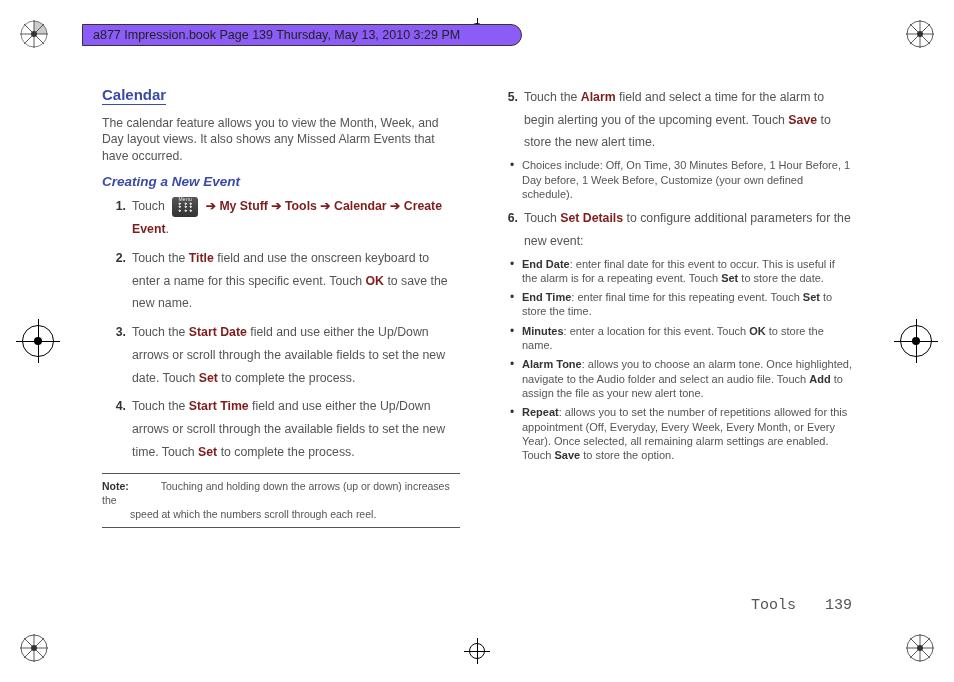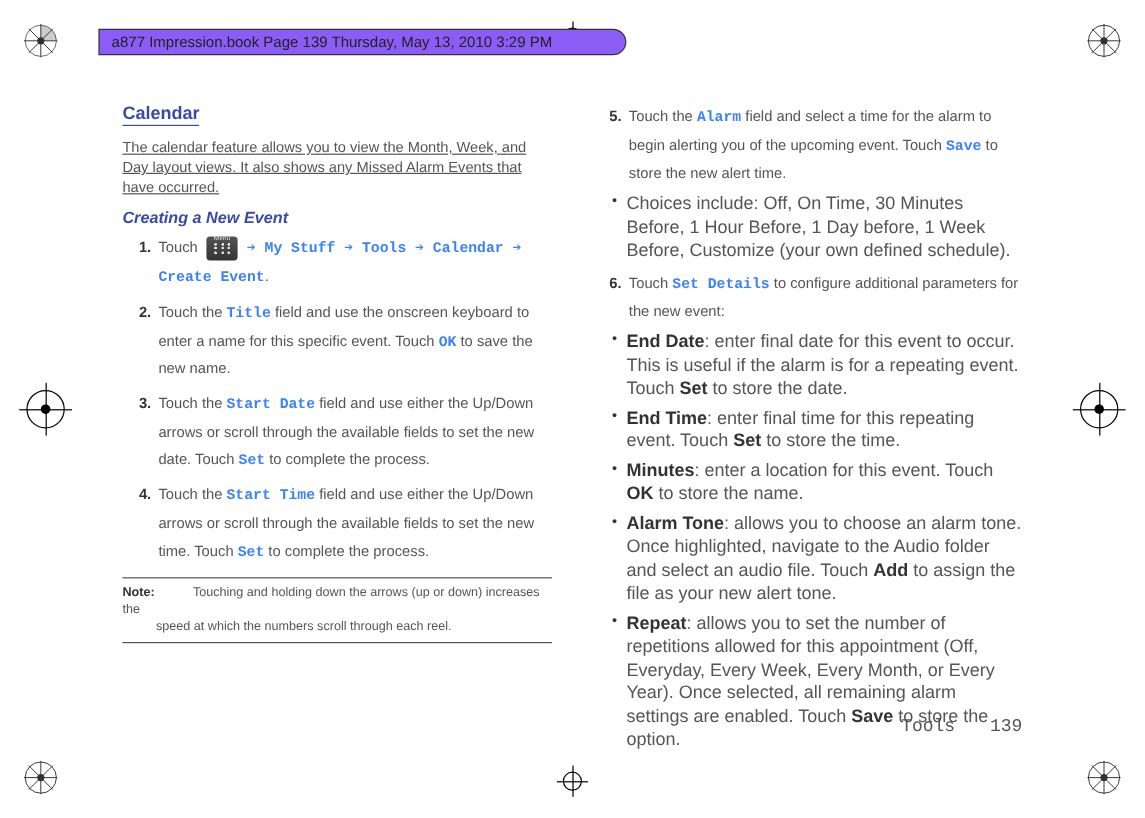--- a/index.html
+++ b/index.html
@@ -115,21 +115,20 @@
     border-bottom: 1px solid #3a4aa6;
     display: inline-block;
     padding-bottom: 1px;
     margin-bottom: 6px;
   }
   .intro {
     font-size: 12.2px;
     color: #555;
     line-height: 1.35;
     margin: 4px 0 10px 0;
-    text-decoration: underline;
   }
   .subhead {
     color: #3a4aa6;
     font-style: italic;
     font-weight: bold;
     font-size: 13.5px;
     margin: 2px 0 6px 0;
   }
 
   ol.steps {
@@ -148,21 +147,21 @@
   }
   ol.steps > li .num {
     position: absolute;
     left: 0;
     top: 0;
     width: 24px;
     font-weight: bold;
     color: #333;
     text-align: right;
   }
-  ol.steps .touch b, .bold { font-weight: bold; color: #3b82f6; font-family: Liberation Mono, monospace; }
+  ol.steps .touch b, .bold { font-weight: bold; color: #7f1d1d; }
   .menu-chip {
     display: inline-block;
     vertical-align: middle;
     width: 26px;
     height: 20px;
     background: linear-gradient(#555,#333);
     border-radius: 3px;
     position: relative;
     margin: 0 4px;
   }
@@ -207,21 +206,21 @@
   .note-block .first-line { display: inline; margin-left: 29px; }
 
   
   ul.bullets {
     list-style: none;
     padding: 0 0 0 18px;
     margin: 2px 0 6px 0;
   }
   ul.bullets > li {
     position: relative;
-    font-size: 15px;
+    font-size: 11px;
     color: #555;
     line-height: 1.3;
     margin: 0 0 5px 0;
     padding-left: 10px;
   }
   ul.bullets > li::before {
     content: "•";
     position: absolute;
     left: -2px;
     top: 0;

